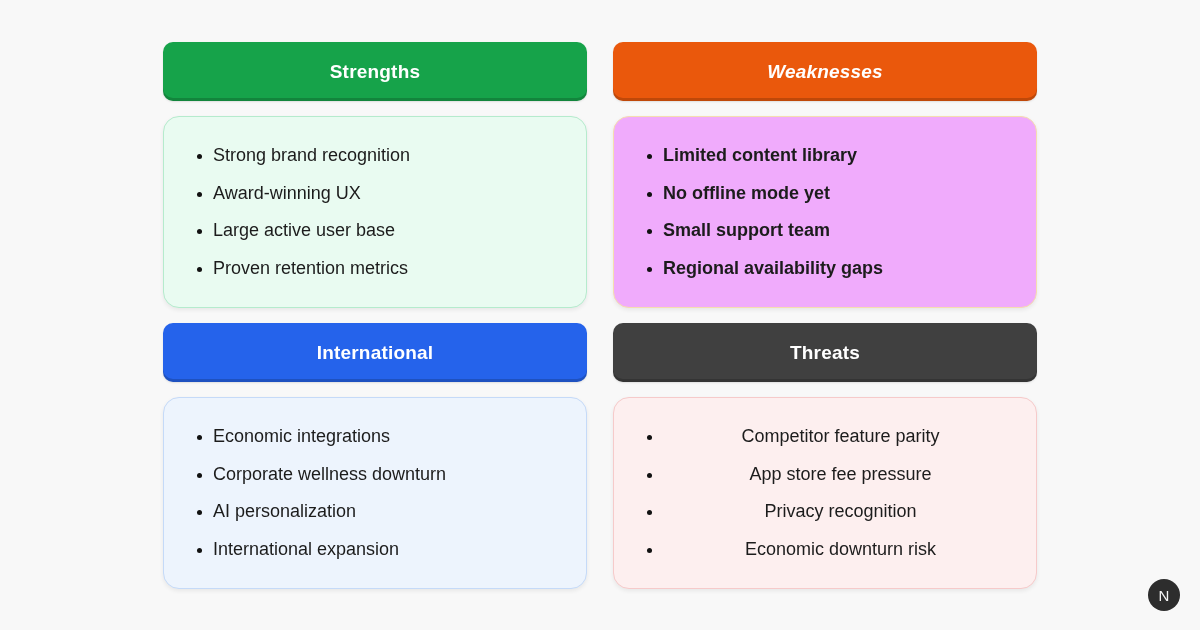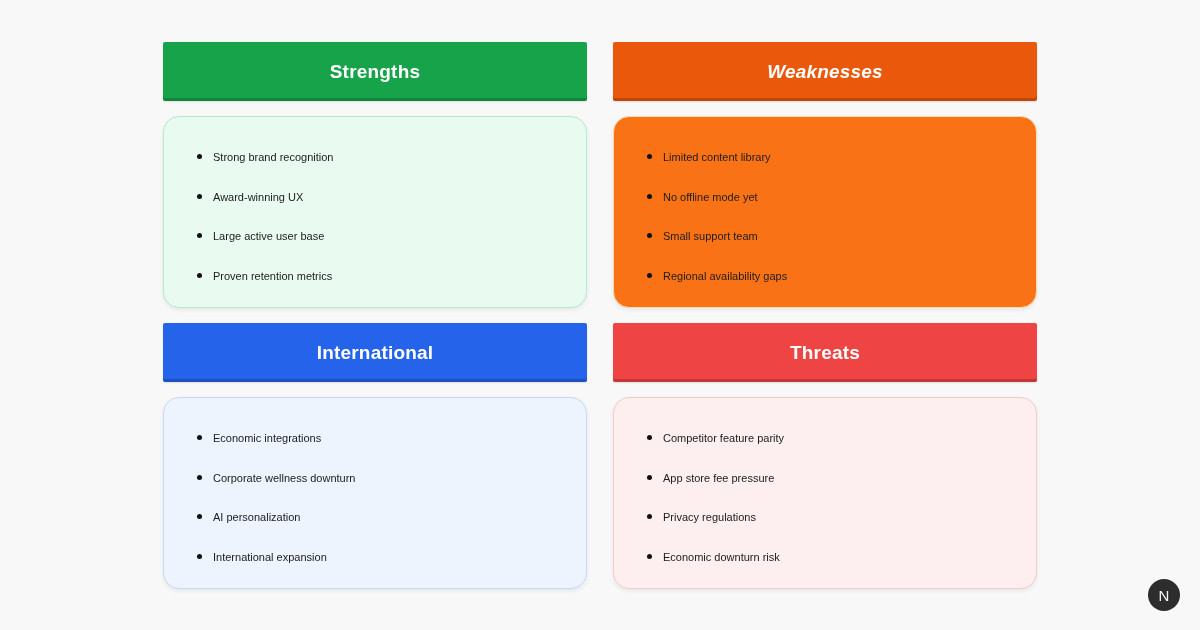--- a/index.html
+++ b/index.html
@@ -17,21 +17,21 @@
     left: 163px;
     top: 42px;
     width: 874px;
     display: grid;
     grid-template-columns: 424px 424px;
     grid-template-rows: 59px 192px 59px 192px;
     column-gap: 26px;
     row-gap: 15px;
   }
   .quad-header {
-    border-radius: 2px;
+    border-radius: 10px;
     display: flex;
     align-items: center;
     justify-content: center;
     color: #ffffff;
     font-size: 19px;
     font-weight: 700;
     letter-spacing: 0.2px;
     box-shadow: inset 0 -3px 0 rgba(0,0,0,0.18), 0 1px 2px rgba(0,0,0,0.10);
   }
   .quad-panel {
@@ -39,21 +39,21 @@
     border: 1.5px solid transparent;
     box-shadow: 0 2px 4px rgba(0,0,0,0.07);
     overflow: hidden;
   }
   .quad-panel ul {
     margin: 0;
     padding: 20px 18px 0 49px;
     list-style: disc outside;
   }
   .quad-panel li {
-    font-size: 11px;
+    font-size: 18px;
     line-height: 37.5px;
     color: #1c1c1c;
   }
   .quad-panel li::marker {
     color: #111111;
     font-size: 15px;
   }
   .watermark-badge {
     position: absolute;
     right: 20px;
@@ -83,49 +83,49 @@
   </div>
 
   <div class="quad-panel" style="background-color: rgb(233, 251, 241); border-color: rgb(181, 235, 205);">
     <ul>
       <li>Strong brand recognition</li>
       <li>Award-winning UX</li>
       <li>Large active user base</li>
       <li>Proven retention metrics</li>
     </ul>
   </div>
-  <div class="quad-panel" style="background-color: #f97316; border-color: rgb(245, 221, 176);">
+  <div class="quad-panel" style="background-color: #f0abfc; border-color: rgb(245, 221, 176); font-weight: bold;">
     <ul>
       <li>Limited content library</li>
       <li>No offline mode yet</li>
       <li>Small support team</li>
       <li>Regional availability gaps</li>
     </ul>
   </div>
 
   <div class="quad-header" style="background-color: rgb(37, 99, 235);">
     <span>International</span>
   </div>
-  <div class="quad-header" style="background-color: #ef4444;">
+  <div class="quad-header" style="background-color: #404040;">
     <span>Threats</span>
   </div>
 
   <div class="quad-panel" style="background-color: rgb(237, 244, 253); border-color: rgb(197, 218, 248);">
     <ul>
       <li>Economic integrations</li>
       <li>Corporate wellness downturn</li>
       <li>AI personalization</li>
       <li>International expansion</li>
     </ul>
   </div>
-  <div class="quad-panel" style="background-color: rgb(253, 239, 239); border-color: rgb(246, 202, 202);">
+  <div class="quad-panel" style="background-color: rgb(253, 239, 239); border-color: rgb(246, 202, 202); text-align: center;">
     <ul>
       <li>Competitor feature parity</li>
       <li>App store fee pressure</li>
-      <li>Privacy regulations</li>
+      <li>Privacy recognition</li>
       <li>Economic downturn risk</li>
     </ul>
   </div>
 
 </div>
 
 <div class="watermark-badge" style="background-color: rgb(45, 45, 45); color: rgb(245, 245, 245);">
   <span>N</span>
 </div>
 

